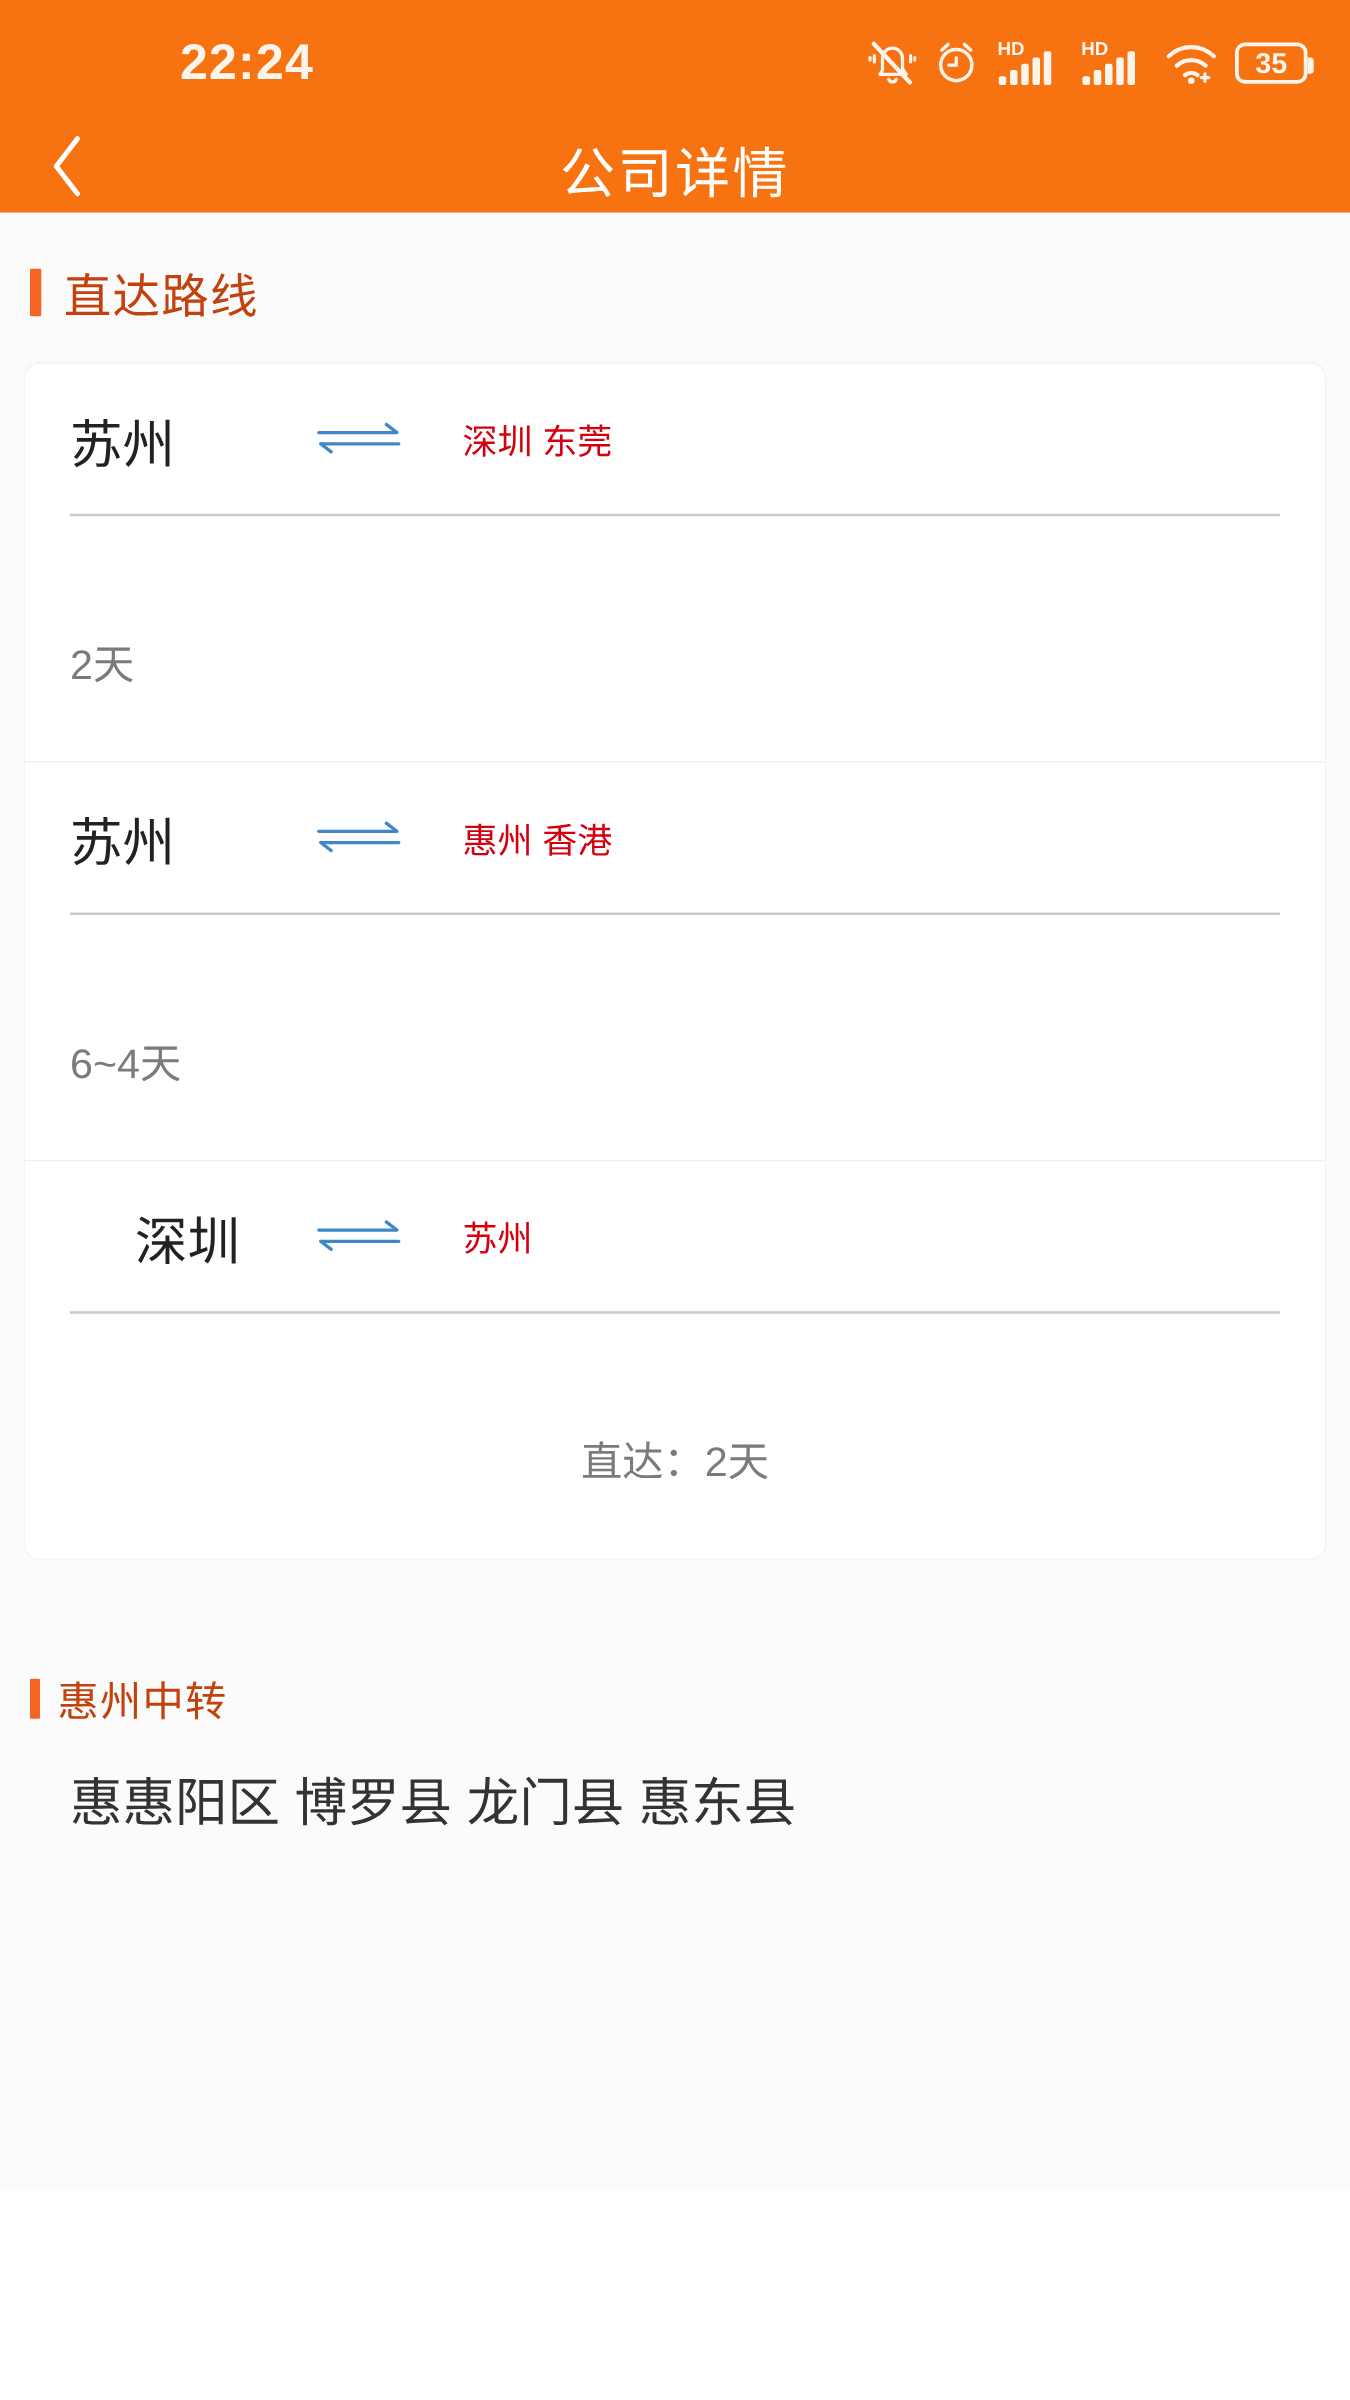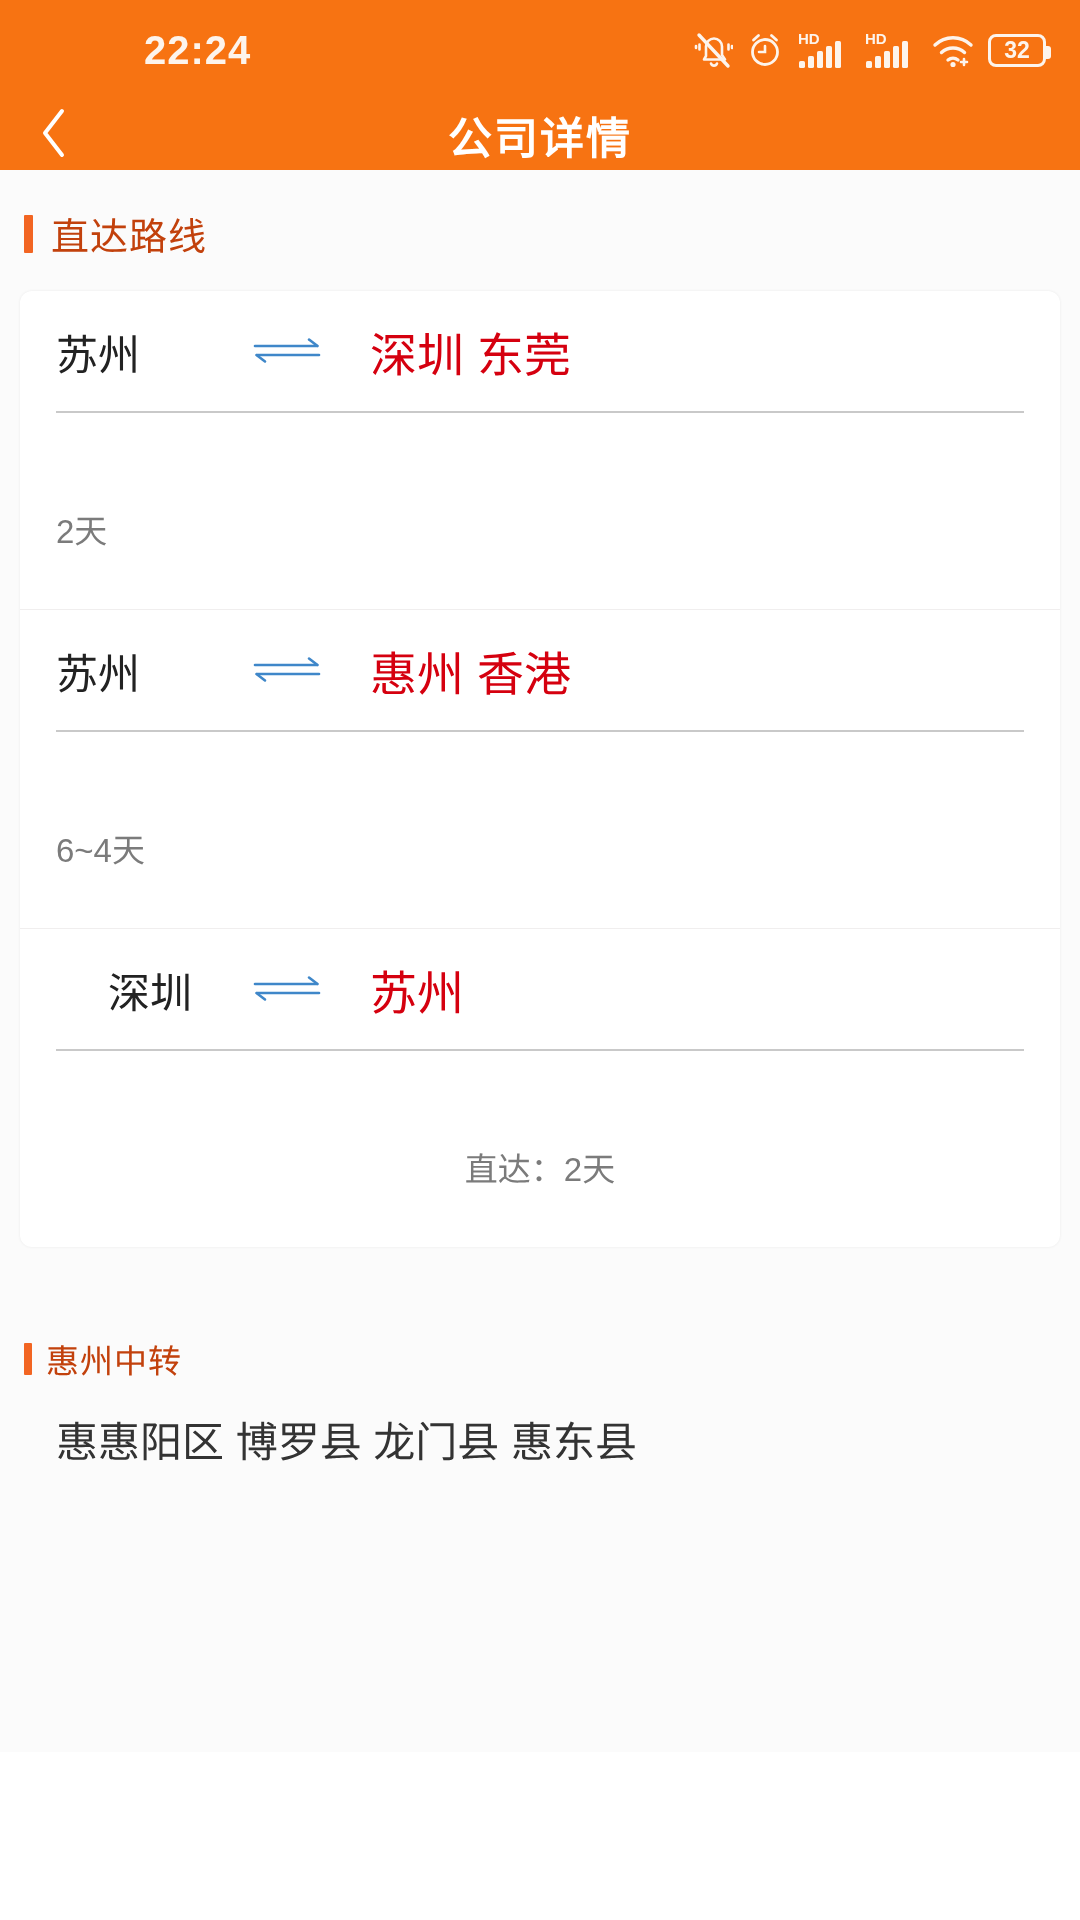--- a/index.html
+++ b/index.html
@@ -42,21 +42,21 @@
     height:70px; background:#F77312;
     display:flex; align-items:center; position:relative;
   }
   .back-btn {
     position:absolute; left:22px; top:50%; transform:translateY(-50%);
     width:64px; height:64px; display:flex; align-items:center; justify-content:center;
     cursor:pointer;
   }
   .appbar-title {
     width:100%; text-align:center; color:#fff;
-    font-size:44px; font-weight:700; letter-spacing:2px;
+    font-size:44px; font-weight:400; letter-spacing:2px;
   }
 
   
   .section-head {
     display:flex; align-items:center;
     padding:36px 0 30px 24px; background:#fbfbfb;
   }
   .sec-bar {
     width:9px; height:38px; background:#F26522;
     border-radius:1px; margin-right:18px;
@@ -81,21 +81,21 @@
     height:120px;
   }
   .city-from {
     color:#222; font-size:42px; min-width:188px;
   }
   .swap-icon {
     width:86px; display:flex; align-items:center; justify-content:center;
     flex:0 0 auto;
   }
   .city-to {
-    color:#D5000F; font-size:47px; margin-left:40px;
+    color:#D5000F; font-size:28px; margin-left:40px;
   }
 
   .divider { height:2px; background:#c9c9c9; margin:0 0 0 0; }
 
   .duration {
     color:#7b7b7b; font-size:33px;
     padding:92px 0 56px 0;
   }
 
   
@@ -171,21 +171,21 @@
             <path d="M4 14 A26 26 0 0 1 40 14"></path>
             <path d="M10.5 21.5 A17 17 0 0 1 33.5 21.5"></path>
             <path d="M17 29 A8 8 0 0 1 27 29"></path>
           </g>
           <circle cx="22" cy="33.5" r="2.6" fill="#fdf4ec"></circle>
           <path d="M33 28 L33 34 M30 31 L36 31" stroke="#fdf4ec" stroke-width="2.6" stroke-linecap="round"></path>
         </svg>
       </span>
 
       <span class="battery">
-        <span>32</span>
+        <span>35</span>
       </span>
 
     </div>
   </div>
 
   <div class="appbar">
     <div class="back-btn">
       <span>
         <svg width="36" height="54" viewBox="0 0 36 54">
           <path d="M26 5 L9 27 L26 49" fill="none" stroke="#ffffff" stroke-width="4" stroke-linecap="round" stroke-linejoin="round"></path>

